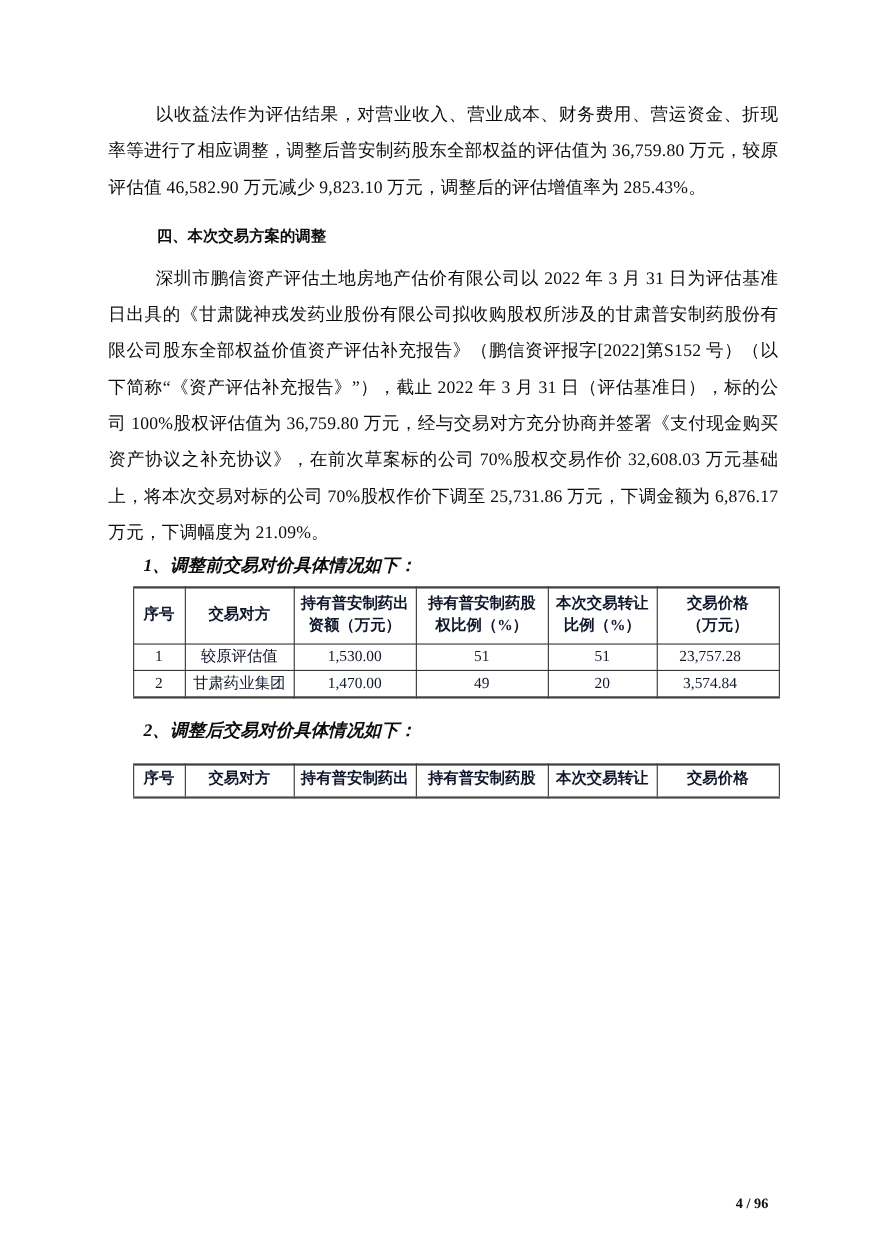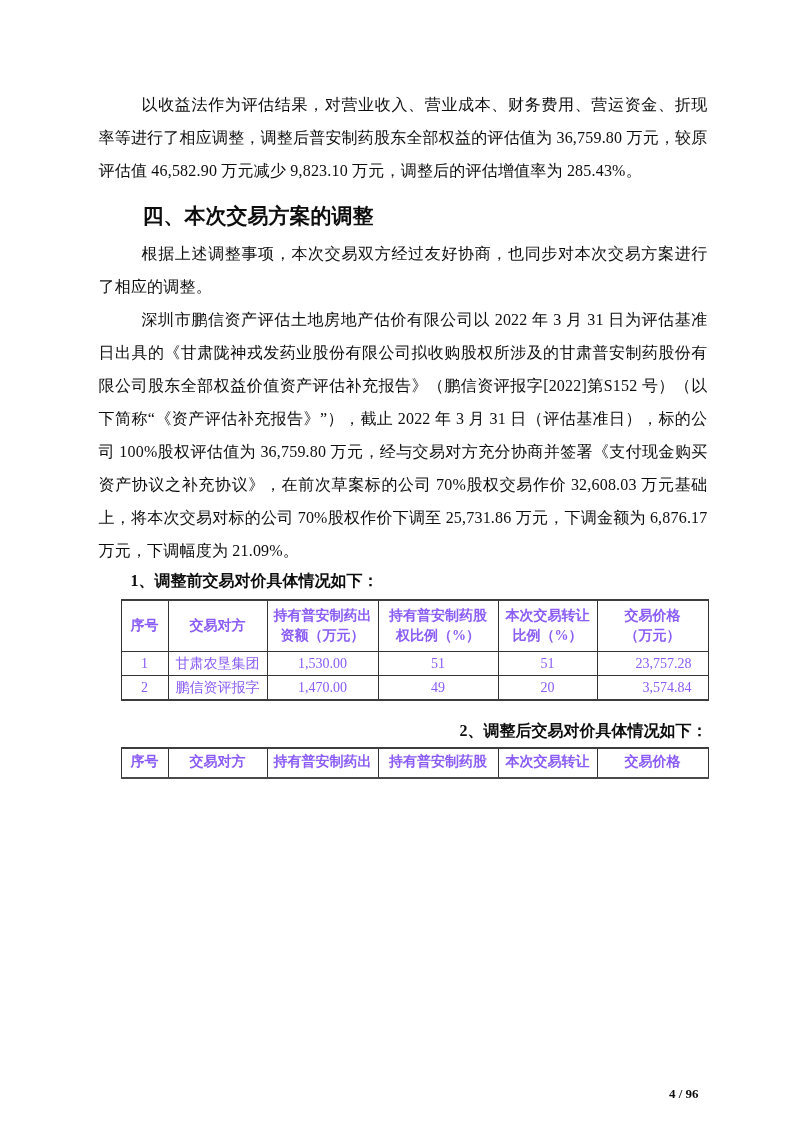--- a/index.html
+++ b/index.html
@@ -22,66 +22,67 @@
   }
   .para {
     font-size: 16px;
     line-height: 33px;
     text-align: justify;
     text-indent: 43px;
     margin: 0;
     letter-spacing: 0.2px;
   }
   .h-section {
-    font-size: 21px;
+    font-size: 14px;
     font-weight: bold;
     line-height: 26px;
     padding-left: 44px;
     margin: 16px 0 8px 0;
   }
   .h-sub {
     font-size: 16px;
     font-weight: bold;
     line-height: 26px;
     padding-left: 41px;
     margin: 2px 0 4px 0;
   }
   .h-item {
     font-size: 16px;
     font-weight: bold;
     line-height: 26px;
     padding-left: 32px;
     margin: 1px 0 5px 0;
+    font-style: italic;
   }
-  .h-item.second { margin-top: 17px; margin-bottom: 3px; text-align: right; }
+  .h-item.second { margin-top: 17px; margin-bottom: 16px; }
 
   table.doc-table {
     border-collapse: collapse;
     table-layout: fixed;
     width: 587px;
     margin-left: 22px;
     font-size: 14px;
-    color: #8b5cf6;
+    color: #0f172a;
   }
   table.doc-table.t1 { border-top: 2px solid #3d3d3d; border-bottom: 2px solid #3d3d3d; }
   table.doc-table.t2 { border-top: 2px solid #3d3d3d; border-bottom: 2px solid #4a4a4a; }
   .doc-table th, .doc-table td {
     border-left: 1px solid #333;
     border-right: 1px solid #333;
     border-top: 1px solid #333;
     border-bottom: 1px solid #333;
     padding: 0 2px;
     text-align: center;
     vertical-align: middle;
     overflow: hidden;
   }
   .doc-table th { font-weight: bold; line-height: 20px; }
   .t1 th { height: 50px; }
   .t1 td { height: 23px; line-height: 23px; }
-  .t1 td.price { text-align: right; padding-right: 16px; margin-left: 32px; }
+  .t1 td.price { padding-right: 16px; margin-left: 32px; }
   .t1 tr.total td { font-weight: bold; }
   .t2 th { height: 25px; line-height: 20px; vertical-align: top; padding-top: 3px; }
 
   .footer-pagenum {
     position: absolute;
     top: 1086px;
     right: 90px;
     font-size: 13px;
     font-weight: bold;
   }
@@ -89,21 +90,20 @@
 </head>
 <body>
 
 <div class="page">
   <div class="content">
 
     <p class="para">以收益法作为评估结果，对营业收入、营业成本、财务费用、营运资金、折现率等进行了相应调整，调整后普安制药股东全部权益的评估值为 36,759.80 万元，较原评估值 46,582.90 万元减少 9,823.10 万元，调整后的评估增值率为 285.43%。</p>
 
     <div class="h-section">四、本次交易方案的调整</div>
 
-    <p class="para">根据上述调整事项，本次交易双方经过友好协商，也同步对本次交易方案进行了相应的调整。</p>
 
 
 
     <p class="para">深圳市鹏信资产评估土地房地产估价有限公司以 2022 年 3 月 31 日为评估基准日出具的《甘肃陇神戎发药业股份有限公司拟收购股权所涉及的甘肃普安制药股份有限公司股东全部权益价值资产评估补充报告》（鹏信资评报字[2022]第S152 号）（以下简称“《资产评估补充报告》”），截止 2022 年 3 月 31 日（评估基准日），标的公司 100%股权评估值为 36,759.80 万元，经与交易对方充分协商并签署《支付现金购买资产协议之补充协议》，在前次草案标的公司 70%股权交易作价 32,608.03 万元基础上，将本次交易对标的公司 70%股权作价下调至 25,731.86 万元，下调金额为 6,876.17 万元，下调幅度为 21.09%。</p>
 
     <div class="h-item">1、调整前交易对价具体情况如下：</div>
 
     <table class="doc-table t1">
       <colgroup>
         <col style="width:47px">
@@ -133,29 +133,29 @@
           <div>本次交易转让</div>
           <div>比例（%）</div>
         </th>
         <th>
           <div>交易价格</div>
           <div>（万元）</div>
         </th>
       </tr>
       <tr>
         <td>1</td>
-        <td>甘肃农垦集团</td>
+        <td>较原评估值</td>
         <td>1,530.00</td>
         <td>51</td>
         <td>51</td>
         <td class="price">23,757.28</td>
       </tr>
       <tr>
         <td>2</td>
-        <td>鹏信资评报字</td>
+        <td>甘肃药业集团</td>
         <td>1,470.00</td>
         <td>49</td>
         <td>20</td>
         <td class="price">3,574.84</td>
       </tr>
     </tbody>
       </table>
 
     <div class="h-item second">2、调整后交易对价具体情况如下：</div>
 

